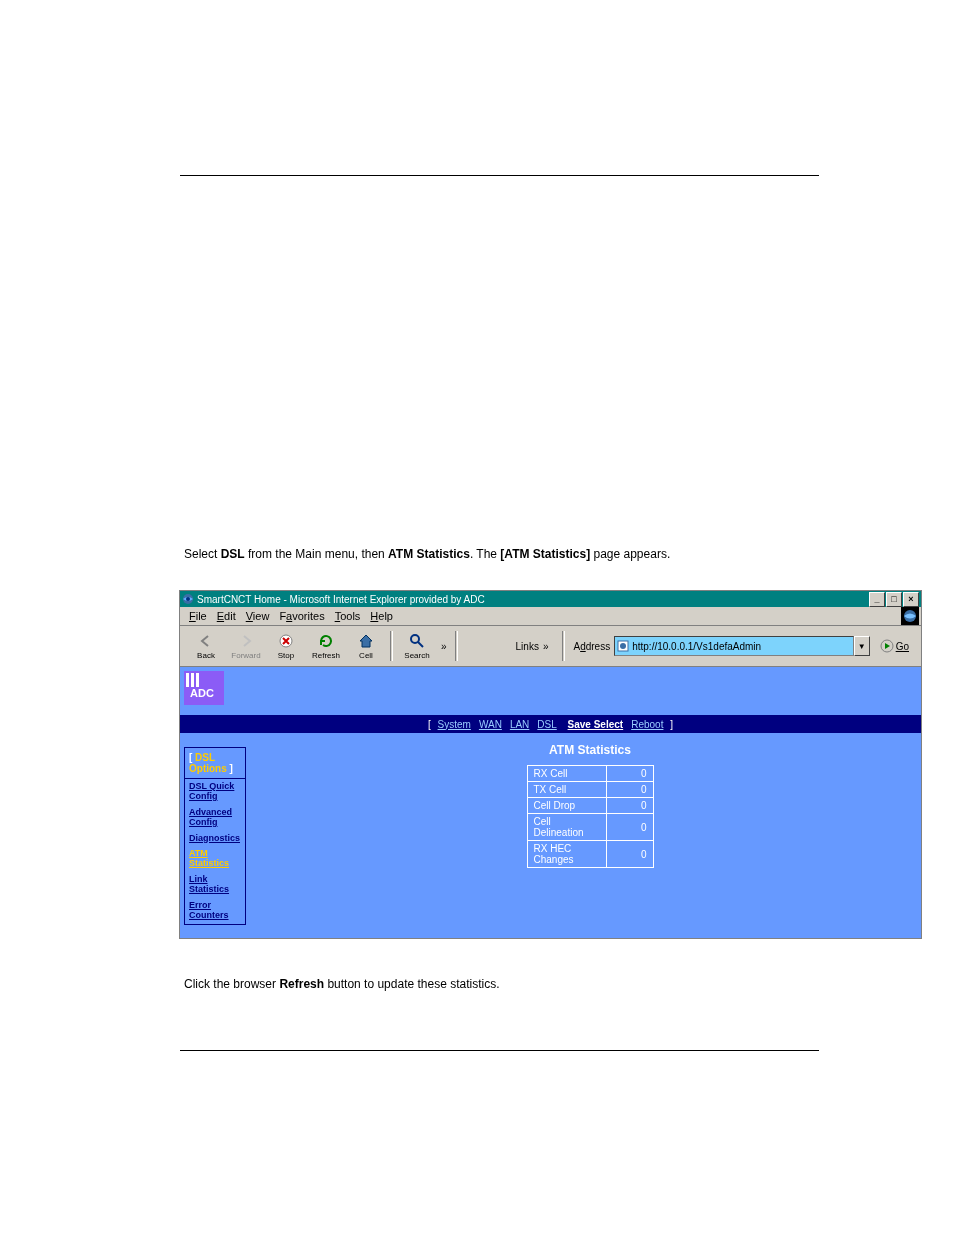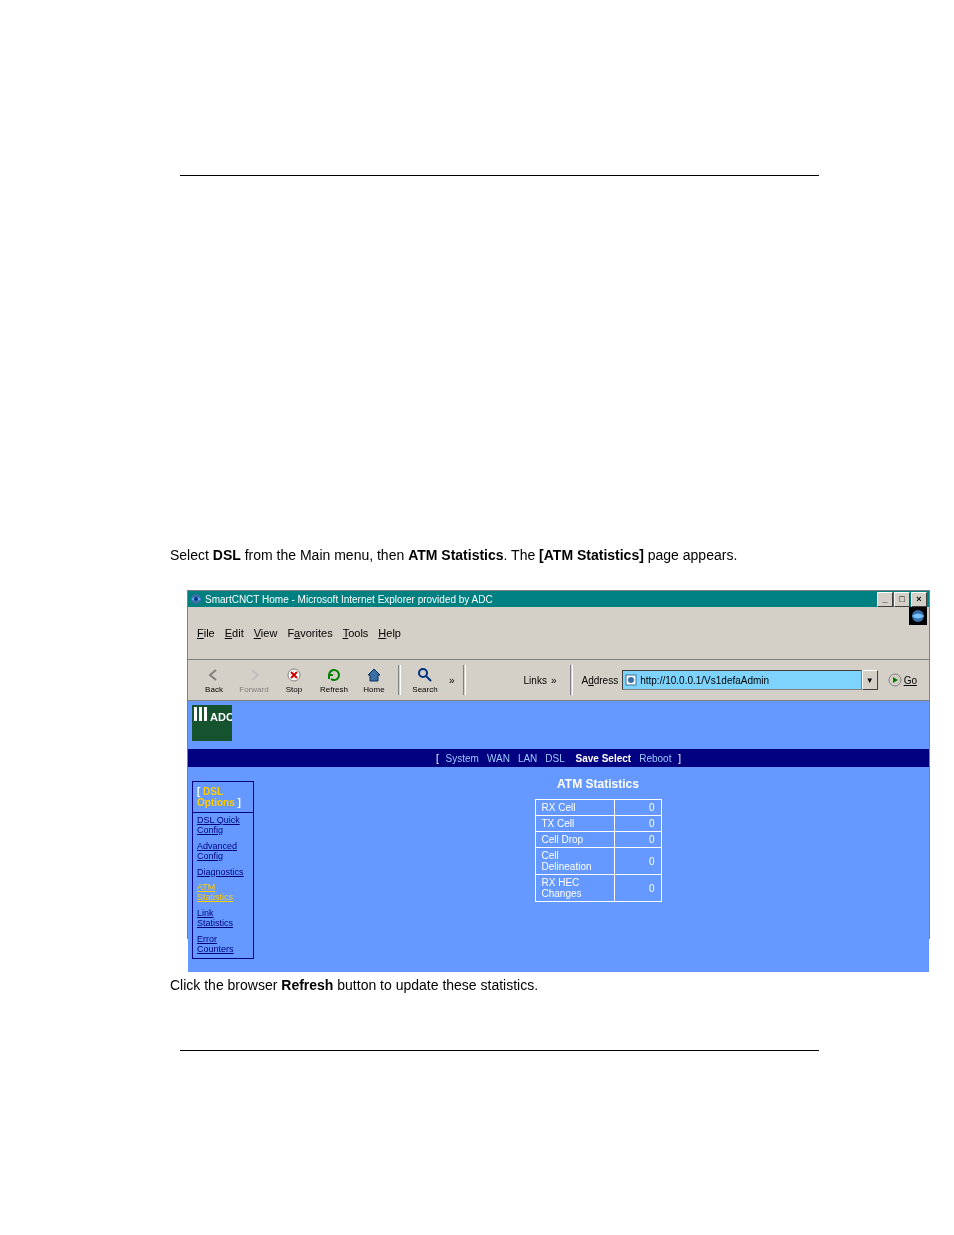--- a/index.html
+++ b/index.html
@@ -1,39 +1,39 @@
 <!DOCTYPE html>
 <html><head>
 <meta charset="utf-8">
 <style>
   html, body { margin:0; padding:0; background:#fff; font-family:Arial, Helvetica, sans-serif; }
   .page { width:954px; height:1235px; margin:0 auto; position:relative; color:#000; }
   .rule { position:absolute; left:180px; right:135px; border-top:1.5px solid #000; }
   .rule.top { top:175px; }
   .rule.bottom { top:1050px; }
 
-  .body-text { position:absolute; left:170px; width:600px; font-size:14px; line-height:1.5; }
+  .body-text { position:absolute; left:184px; width:600px; font-size:12px; line-height:1.5; }
   #para1 { top:545px; }
   #para3 { top:1010px; }
   .bold { font-weight:bold; font-family:"Arial Black", Arial, sans-serif; }
 
   
-  .shot { position:absolute; left:179px; top:590px; width:741px; height:347px; font-family:Tahoma, Arial, sans-serif; font-size:10px; background:#c0c0c0; border:1px solid #808080;margin-left:8px; }
+  .shot { position:absolute; left:179px; top:590px; width:741px; height:347px; font-family:Tahoma, Arial, sans-serif; font-size:10px; background:#c0c0c0; border:1px solid #808080; }
 
   
   .titlebar { display:flex; align-items:center; height:16px; background:#008080; color:#fff; padding:0 2px; }
   .titlebar .ie-icon { width:12px; height:12px; margin-right:3px; display:inline-block; }
   .titlebar .ie-icon svg { display:block; }
   .titlebar .title-text { font-size:10px; white-space:nowrap; }
   .titlebar .spacer { flex:1; }
   .win-btns { display:flex; }
   .win-btn { width:14px; height:13px; background:#d4d0c8; border:1px solid #fff; border-right-color:#404040; border-bottom-color:#404040; margin-left:1px; display:flex; align-items:center; justify-content:center; font-size:9px; font-weight:bold; color:#000; }
 
   
-  .menubar { height:18px; background:#d4d0c8; border-bottom:1px solid #808080; display:flex; align-items:center; padding:17px 4px; position:relative; }
+  .menubar { height:18px; background:#d4d0c8; border-bottom:1px solid #808080; display:flex; align-items:center; padding:0 4px; position:relative; }
   .menuitem { padding:0 5px; font-size:11px; color:#000; }
   .menuitem u { text-decoration:underline; }
   .ie-logo { position:absolute; right:2px; top:0; width:18px; height:18px; background:#000; display:flex; align-items:center; justify-content:center; }
   .ie-logo svg { display:block; }
 
   
   .toolbar { height:40px; background:#d4d0c8; border-bottom:1px solid #808080; display:flex; align-items:center; padding:0 6px; font-size:9px; }
   .tbtn { display:flex; flex-direction:column; align-items:center; justify-content:center; width:40px; color:#000; }
   .tbtn.disabled { color:#808080; }
   .tbtn .ico { width:18px; height:18px; display:flex; align-items:center; justify-content:center; }
@@ -45,33 +45,33 @@
   .addr-seg { display:flex; align-items:center; flex:1; padding:13px 4px; }
   .addr-seg .lbl { font-size:10px; margin-right:4px; }
   .addr-box { flex:1; height:18px; background:#7dd3fc; border:1px solid #808080; border-top-color:#404040; border-left-color:#404040; display:flex; align-items:center; padding:0 2px; font-size:10px; }
   .addr-box .page-ico { width:12px; height:12px; margin-right:3px; }
   .addr-drop { width:14px; height:18px; background:#d4d0c8; border:1px solid #fff; border-right-color:#404040; border-bottom-color:#404040; display:flex; align-items:center; justify-content:center; font-size:8px; }
   .go-seg { display:flex; align-items:center; padding:0 6px; font-size:10px;text-decoration:underline; }
   .go-seg .go-ico { width:14px; height:14px; margin-right:2px; }
 
   
   .content { height:271px; background:#6699ff; position:relative; overflow:hidden; }
-  .adc-logo { position:absolute; left:4px; top:4px; width:40px; height:34px; background:#14532d; color:#fff; font-weight:bold; font-size:11px; display:flex; flex-direction:column; align-items:flex-start; justify-content:flex-end; padding:18px; box-sizing:border-box; overflow:hidden; }
+  .adc-logo { position:absolute; left:4px; top:4px; width:40px; height:34px; background:#8b5cf6; color:#fff; font-weight:bold; font-size:11px; display:flex; flex-direction:column; align-items:flex-start; justify-content:flex-end; padding:6px; box-sizing:border-box; overflow:hidden; }
   .adc-logo .bars { position:absolute; left:2px; top:2px; display:flex; }
   .adc-logo .bars span { width:3px; height:14px; background:#fff; margin-right:2px; display:inline-block; }
 
   .navstrip { position:absolute; left:0; right:0; top:48px; height:18px; background:#000080; color:#fff; display:flex; align-items:center; justify-content:center; font-size:10px; }
-  .navstrip a { color:#99ccff; margin:0 4px; }
+  .navstrip a { color:#99ccff; text-decoration:underline; margin:0 4px; }
   .navstrip .br { color:#fff; }
 
   .sidebar { position:absolute; left:4px; top:80px; width:62px; }
   .side-head { border:1px solid #000080; background:#6699ff; padding:4px; font-size:10px; font-weight:bold; color:#ffcc00; text-align:left; line-height:1.1; }
   .side-head .br { color:#fff; }
   .side-list { border:1px solid #000080; border-top:none; font-size:9px; }
-  .side-item { padding:3px 4px; color:#000080; text-decoration:underline; font-weight:normal; line-height:1.1; }
+  .side-item { padding:3px 4px; color:#000080; text-decoration:underline; font-weight:bold; line-height:1.1; }
   .side-item.active { color:#ffcc00; }
 
   .panel { position:absolute; left:260px; top:76px; width:300px; color:#fff; }
   .panel-title { font-size:12px; font-weight:bold; text-align:center; margin-bottom:8px; color:#fff; }
   .stats-table { margin:0 auto; border-collapse:collapse; font-size:10px; color:#fff; }
   .stats-table td { border:1px solid #fff; padding:2px 6px; }
   .stats-table td.val { text-align:right; width:34px; }
   .stats-table td.key { width:66px; }
 </style>
 </head>
@@ -152,21 +152,21 @@
             </svg>
           </span>
         <span class="lbl">Refresh</span>
       </div>
       <div class="tbtn">
         <span class="ico">
             <svg width="16" height="16" viewBox="0 0 16 16">
               <path d="M2 8 L8 2 L14 8 L12 8 L12 14 L4 14 L4 8 Z" fill="#3a6ea5" stroke="#003060"></path>
             </svg>
           </span>
-        <span class="lbl">Home</span>
+        <span class="lbl">Cell</span>
       </div>
       <div class="tb-sep"></div>
       <div class="tbtn">
         <span class="ico">
             <svg width="16" height="16" viewBox="0 0 16 16">
               <circle cx="6" cy="6" r="4" fill="none" stroke="#003080" stroke-width="2"></circle>
               <path d="M9 9 L14 14" stroke="#003080" stroke-width="2"></path>
             </svg>
           </span>
         <span class="lbl">Search</span>

